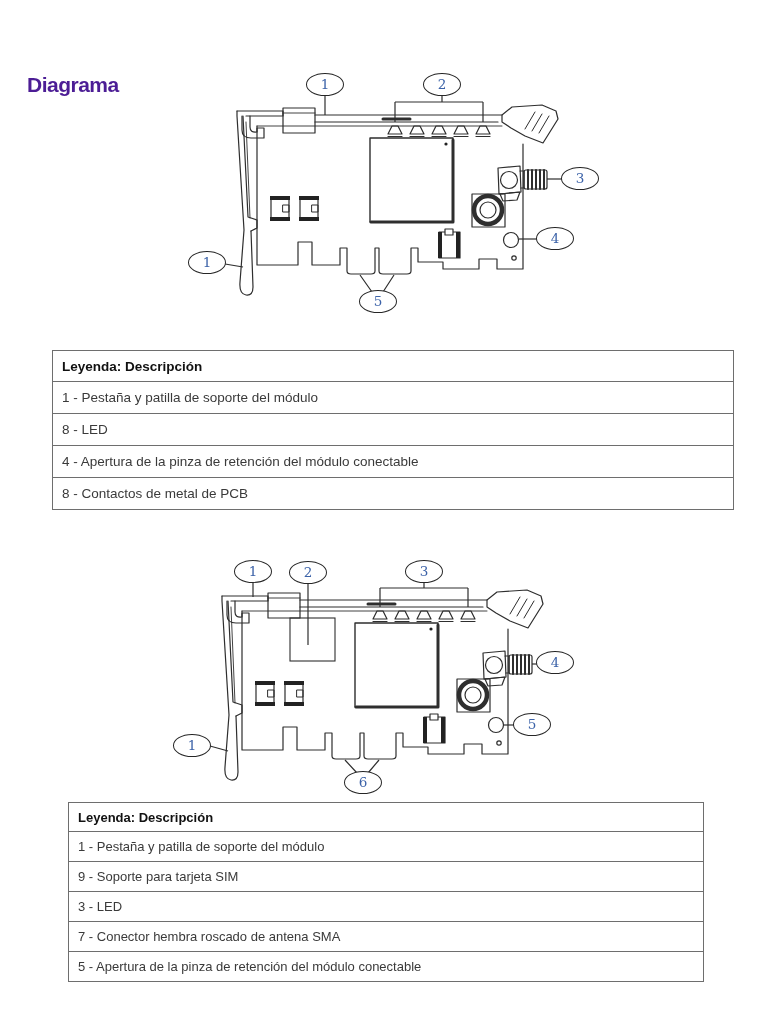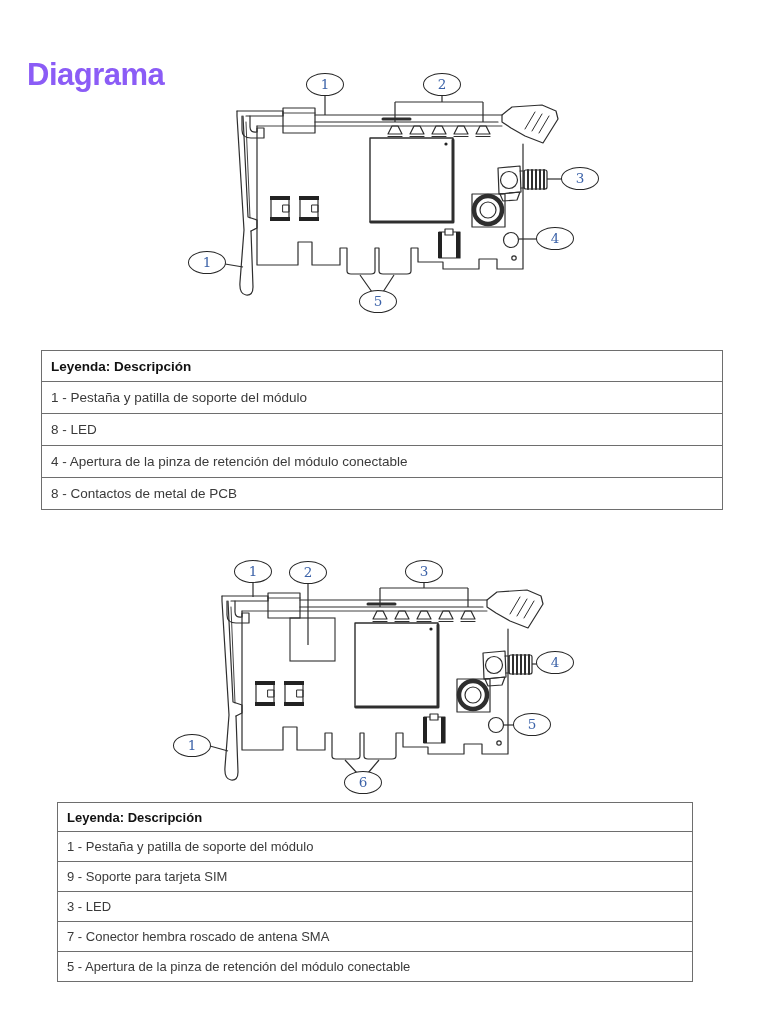--- a/index.html
+++ b/index.html
@@ -1,35 +1,35 @@
 <!DOCTYPE html>
 <html><head>
 <meta charset="utf-8">
 <style>
   html,body{margin:0;padding:0;}
   body{
     width:768px;height:1024px;background:#ffffff;position:relative;
     font-family:"Liberation Sans",sans-serif;overflow:hidden;
   }
   .page-title{
-    position:absolute;left:27px;top:36px;font-size:31px;font-weight:700;
-    color:#8b5cf6;letter-spacing:-0.5px;
+    position:absolute;left:27px;top:59px;font-size:21px;font-weight:700;
+    color:#4c1d95;letter-spacing:-0.5px;
   }
   .diagram{position:absolute;}
   .diagram svg{position:absolute;left:0;top:0;}
   .callout{
     position:absolute;width:38px;height:23px;border:1.4px solid #262626;
     border-radius:50%;background:#fff;display:flex;align-items:center;
     justify-content:center;box-sizing:border-box;
   }
   .callout span{
     font-family:"DejaVu Serif",serif;font-size:13.5px;color:#3b62a8;line-height:1;
   }
   .legend-table{
-    position:absolute;background:#fff;border:1.6px solid #6e6e6e;box-sizing:border-box;
+    position:absolute;background:#fff;border:1.6px solid #6e6e6e;box-sizing:border-box;margin-left:11px;
   }
   .legend-row{
     display:flex;align-items:center;padding-left:9px;box-sizing:border-box;
     border-top:1.5px solid #6e6e6e;color:#3a3a3a;
   }
   .legend-row.header{border-top:none;font-weight:700;color:#111;}
   #table1 .legend-row{height:32px;font-size:13.5px;}
   #table1 .legend-row.header{height:30px;font-size:13.5px;}
   #table2 .legend-row{height:30px;font-size:13px;}
   #table2 .legend-row.header{height:28px;font-size:13px;}

